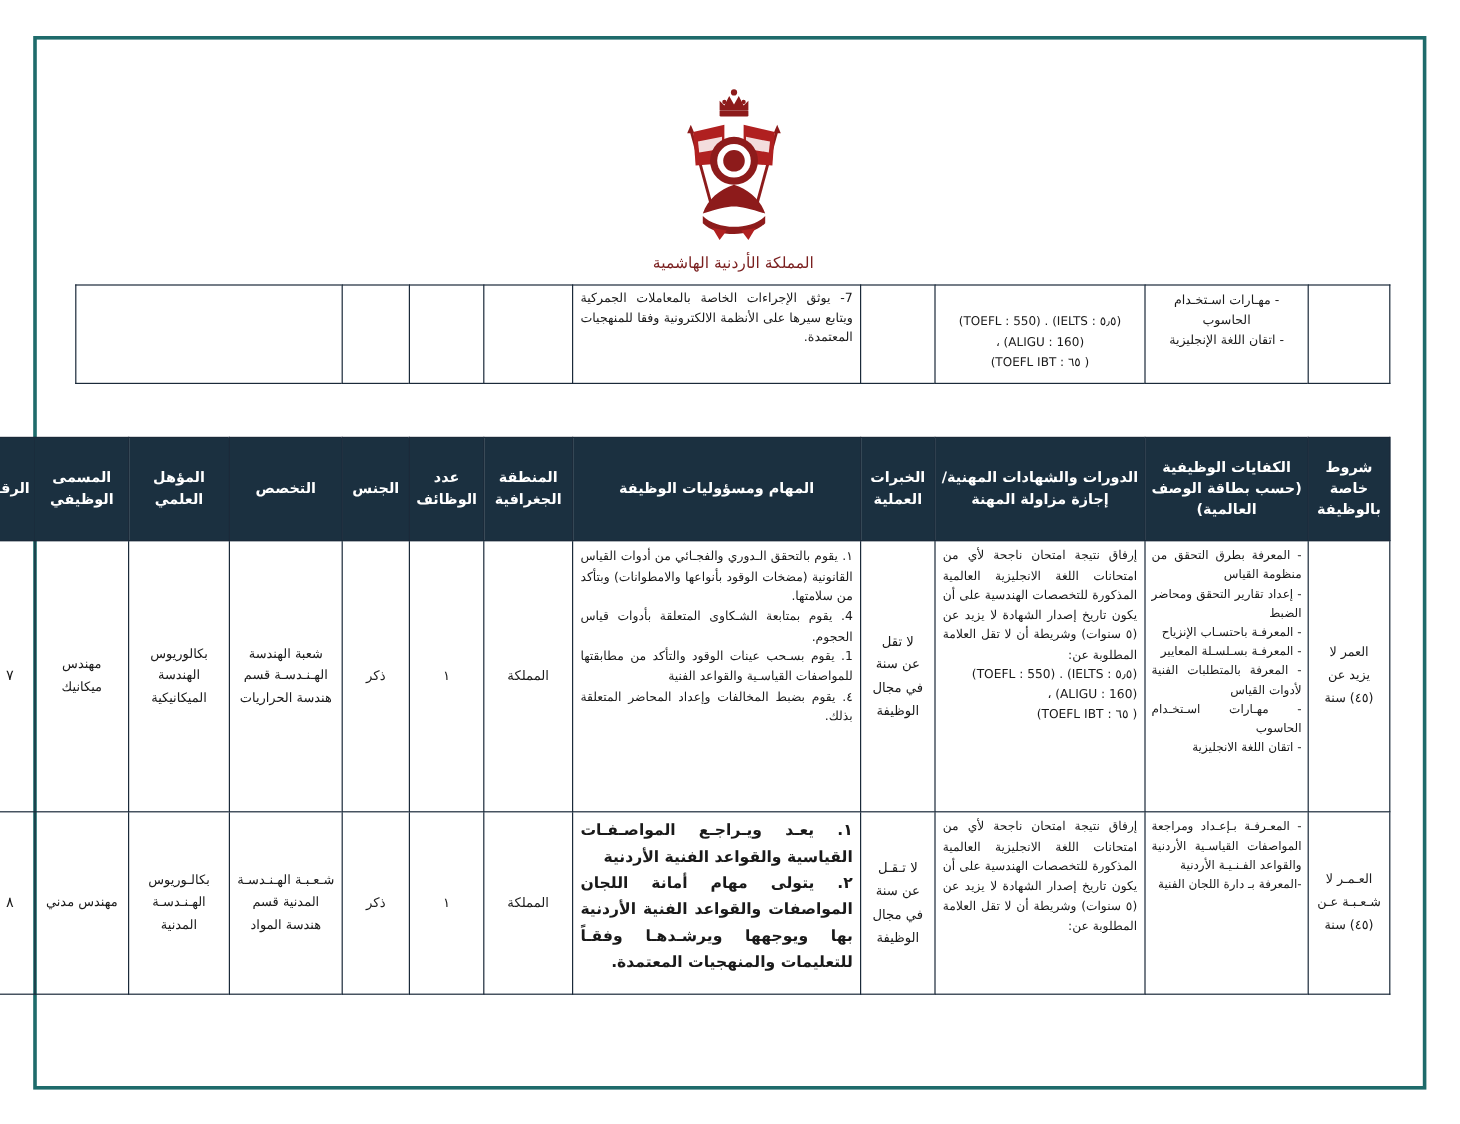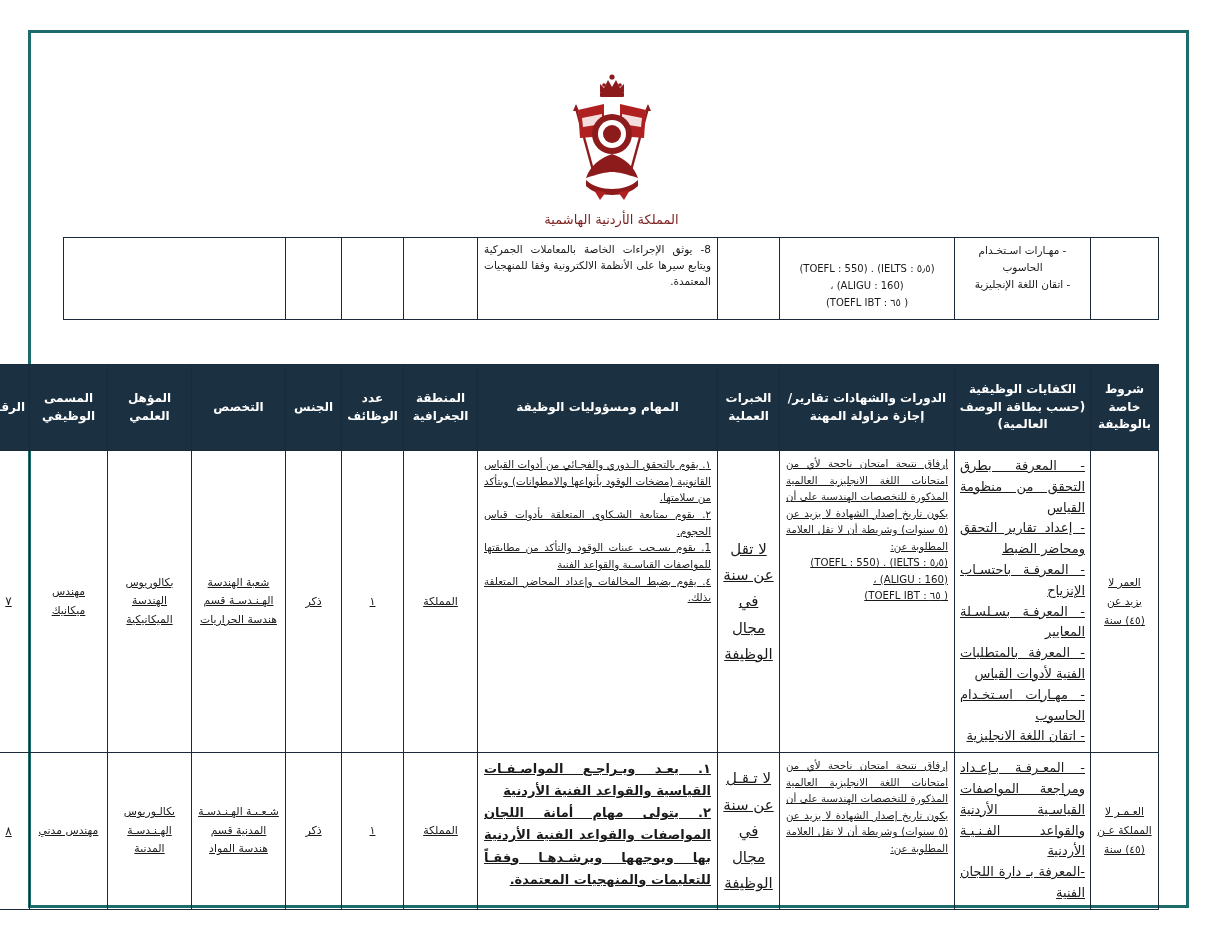--- a/index.html
+++ b/index.html
@@ -113,53 +113,52 @@
     text-align: center;
     height: 86px;
     padding: 4px 3px;
     border: 1px solid #1b2a3a;
   }
   table.main tbody td {
     font-size: 10.3px;
     line-height: 1.55;
     color: #1a1a1a;
     text-align: center;
-    text-decoration: underline;
   }
   table.main tbody td.num { font-size: 12px; }
   table.main tbody td.jobtitle,
   table.main tbody td.degree,
   table.main tbody td.major { font-size: 10.8px; line-height: 1.7; }
   table.main tbody td.gender,
   table.main tbody td.count,
   table.main tbody td.region { font-size: 11px; }
   table.main tbody td.tasks {
     text-align: justify;
     text-align-last: right;
     vertical-align: top;
     padding: 5px 6px;
     line-height: 1.62;
     font-size: 10.3px;
   }
-  table.main tbody td.exp { font-size: 15px; line-height: 1.75; }
+  table.main tbody td.exp { font-size: 11px; line-height: 1.75; }
   table.main tbody td.courses {
     text-align: justify;
     text-align-last: right;
     vertical-align: top;
     padding: 5px 6px;
     line-height: 1.62;
     font-size: 10.2px;
   }
   table.main tbody td.comps {
     text-align: justify;
     text-align-last: right;
     vertical-align: top;
     padding: 5px 5px;
     line-height: 1.6;
-    font-size: 13px;
+    font-size: 10px;
     margin-top: 46px;
   }
   table.main tbody td.special { font-size: 10.6px; line-height: 1.8; }
   table.main tbody tr.row1 td { height: 226px; }
   table.main tbody tr.row2 td { height: 152px; }
   table.main tbody tr.row2 td.tasks { font-weight: bold; font-size: 13px; line-height: 1.7; }
   .latin { direction: ltr; unicode-bidi: isolate; display: inline-block; }
   .line { display: block; }
 </style>
 </head>
@@ -228,21 +227,21 @@
               <td class="comp">
                 <span class="line">- مهـارات اسـتخـدام الحاسوب</span>
                 <span class="line">- اتقان اللغة الإنجليزية</span>
               </td>
               <td class="certs">
                 <span class="line latin">(TOEFL : 550) . (IELTS : ٥٫٥)</span>
                 <span class="line latin">، (ALIGU : 160)</span>
                 <span class="line latin">(TOEFL IBT : ٦٥ )</span>
               </td>
               <td></td>
-              <td class="task">8- يوثق الإجراءات الخاصة بالمعاملات الجمركية ويتابع سيرها على الأنظمة الالكترونية وفقا للمنهجيات المعتمدة.</td>
+              <td class="task">7- يوثق الإجراءات الخاصة بالمعاملات الجمركية ويتابع سيرها على الأنظمة الالكترونية وفقا للمنهجيات المعتمدة.</td>
               <td></td>
               <td></td>
               <td></td>
               <td></td>
             </tr>
           </tbody>
         </table>
       </div>
 
       <div class="main-wrap">
@@ -258,21 +257,21 @@
             <col style="width:56px">
             <col style="width:94px">
             <col style="width:84px">
             <col style="width:78px">
             <col style="width:42px">
           </colgroup>
           <thead>
             <tr>
               <th>شروط خاصة بالوظيفة</th>
               <th>الكفايات الوظيفية (حسب بطاقة الوصف العالمية)</th>
-              <th>الدورات والشهادات تقارير/إجازة مزاولة المهنة</th>
+              <th>الدورات والشهادات المهنية/إجازة مزاولة المهنة</th>
               <th>الخبرات العملية</th>
               <th>المهام ومسؤوليات الوظيفة</th>
               <th>المنطقة الجغرافية</th>
               <th>عدد الوظائف</th>
               <th>الجنس</th>
               <th>التخصص</th>
               <th>المؤهل العلمي</th>
               <th>المسمى الوظيفي</th>
               <th>الرقم</th>
             </tr>
@@ -301,37 +300,37 @@
                 <span class="line latin" style="text-align:center;width:100%">(TOEFL IBT : ٦٥ )</span>
               </td>
               <td class="exp">
                 <span class="line">لا تقل</span>
                 <span class="line">عن سنة</span>
                 <span class="line">في مجال</span>
                 <span class="line">الوظيفة</span>
               </td>
               <td class="tasks">
                 <span class="line">١. يقوم بالتحقق الـدوري والفجـائي من أدوات القياس القانونية (مضخات الوقود بأنواعها والامطوانات) وبتأكد من سلامتها.</span>
-                <span class="line">٢. يقوم بمتابعة الشـكاوى المتعلقة بأدوات قياس الحجوم.</span>
+                <span class="line">4. يقوم بمتابعة الشـكاوى المتعلقة بأدوات قياس الحجوم.</span>
                 <span class="line">1. يقوم بسـحب عينات الوقود والتأكد من مطابقتها للمواصفات القياسـية والقواعد الفنية</span>
                 <span class="line">٤. يقوم بضبط المخالفات وإعداد المحاضر المتعلقة بذلك.</span>
               </td>
               <td class="region">المملكة</td>
               <td class="count">١</td>
               <td class="gender">ذكر</td>
               <td class="major">شعبة الهندسة الهـنـدسـة قسم هندسة الحراريات</td>
               <td class="degree">بكالوريوس الهندسة الميكانيكية</td>
               <td class="jobtitle">مهندس ميكانيك</td>
               <td class="num">٧</td>
             </tr>
 
             <tr class="row2">
               <td class="special">
                 <span class="line">العـمـر لا</span>
-                <span class="line">المملكة عـن</span>
+                <span class="line">شـعـبـة عـن</span>
                 <span class="line">(٤٥) سنة</span>
               </td>
               <td class="comps">
                 <span class="line">- المعـرفـة بـإعـداد ومراجعة المواصفات القياسـية الأردنية والقواعد الفـنـيـة الأردنية</span>
                 <span class="line">-المعرفة بـ دارة اللجان الفنية</span>
               </td>
               <td class="courses">
                 <span class="line">إرفاق نتيجة امتحان ناجحة لأي من امتحانات اللغة الانجليزية العالمية المذكورة للتخصصات الهندسية على أن يكون تاريخ إصدار الشهادة لا يزيد عن (٥ سنوات) وشريطة أن لا تقل العلامة المطلوبة عن:</span>
               </td>
               <td class="exp">

